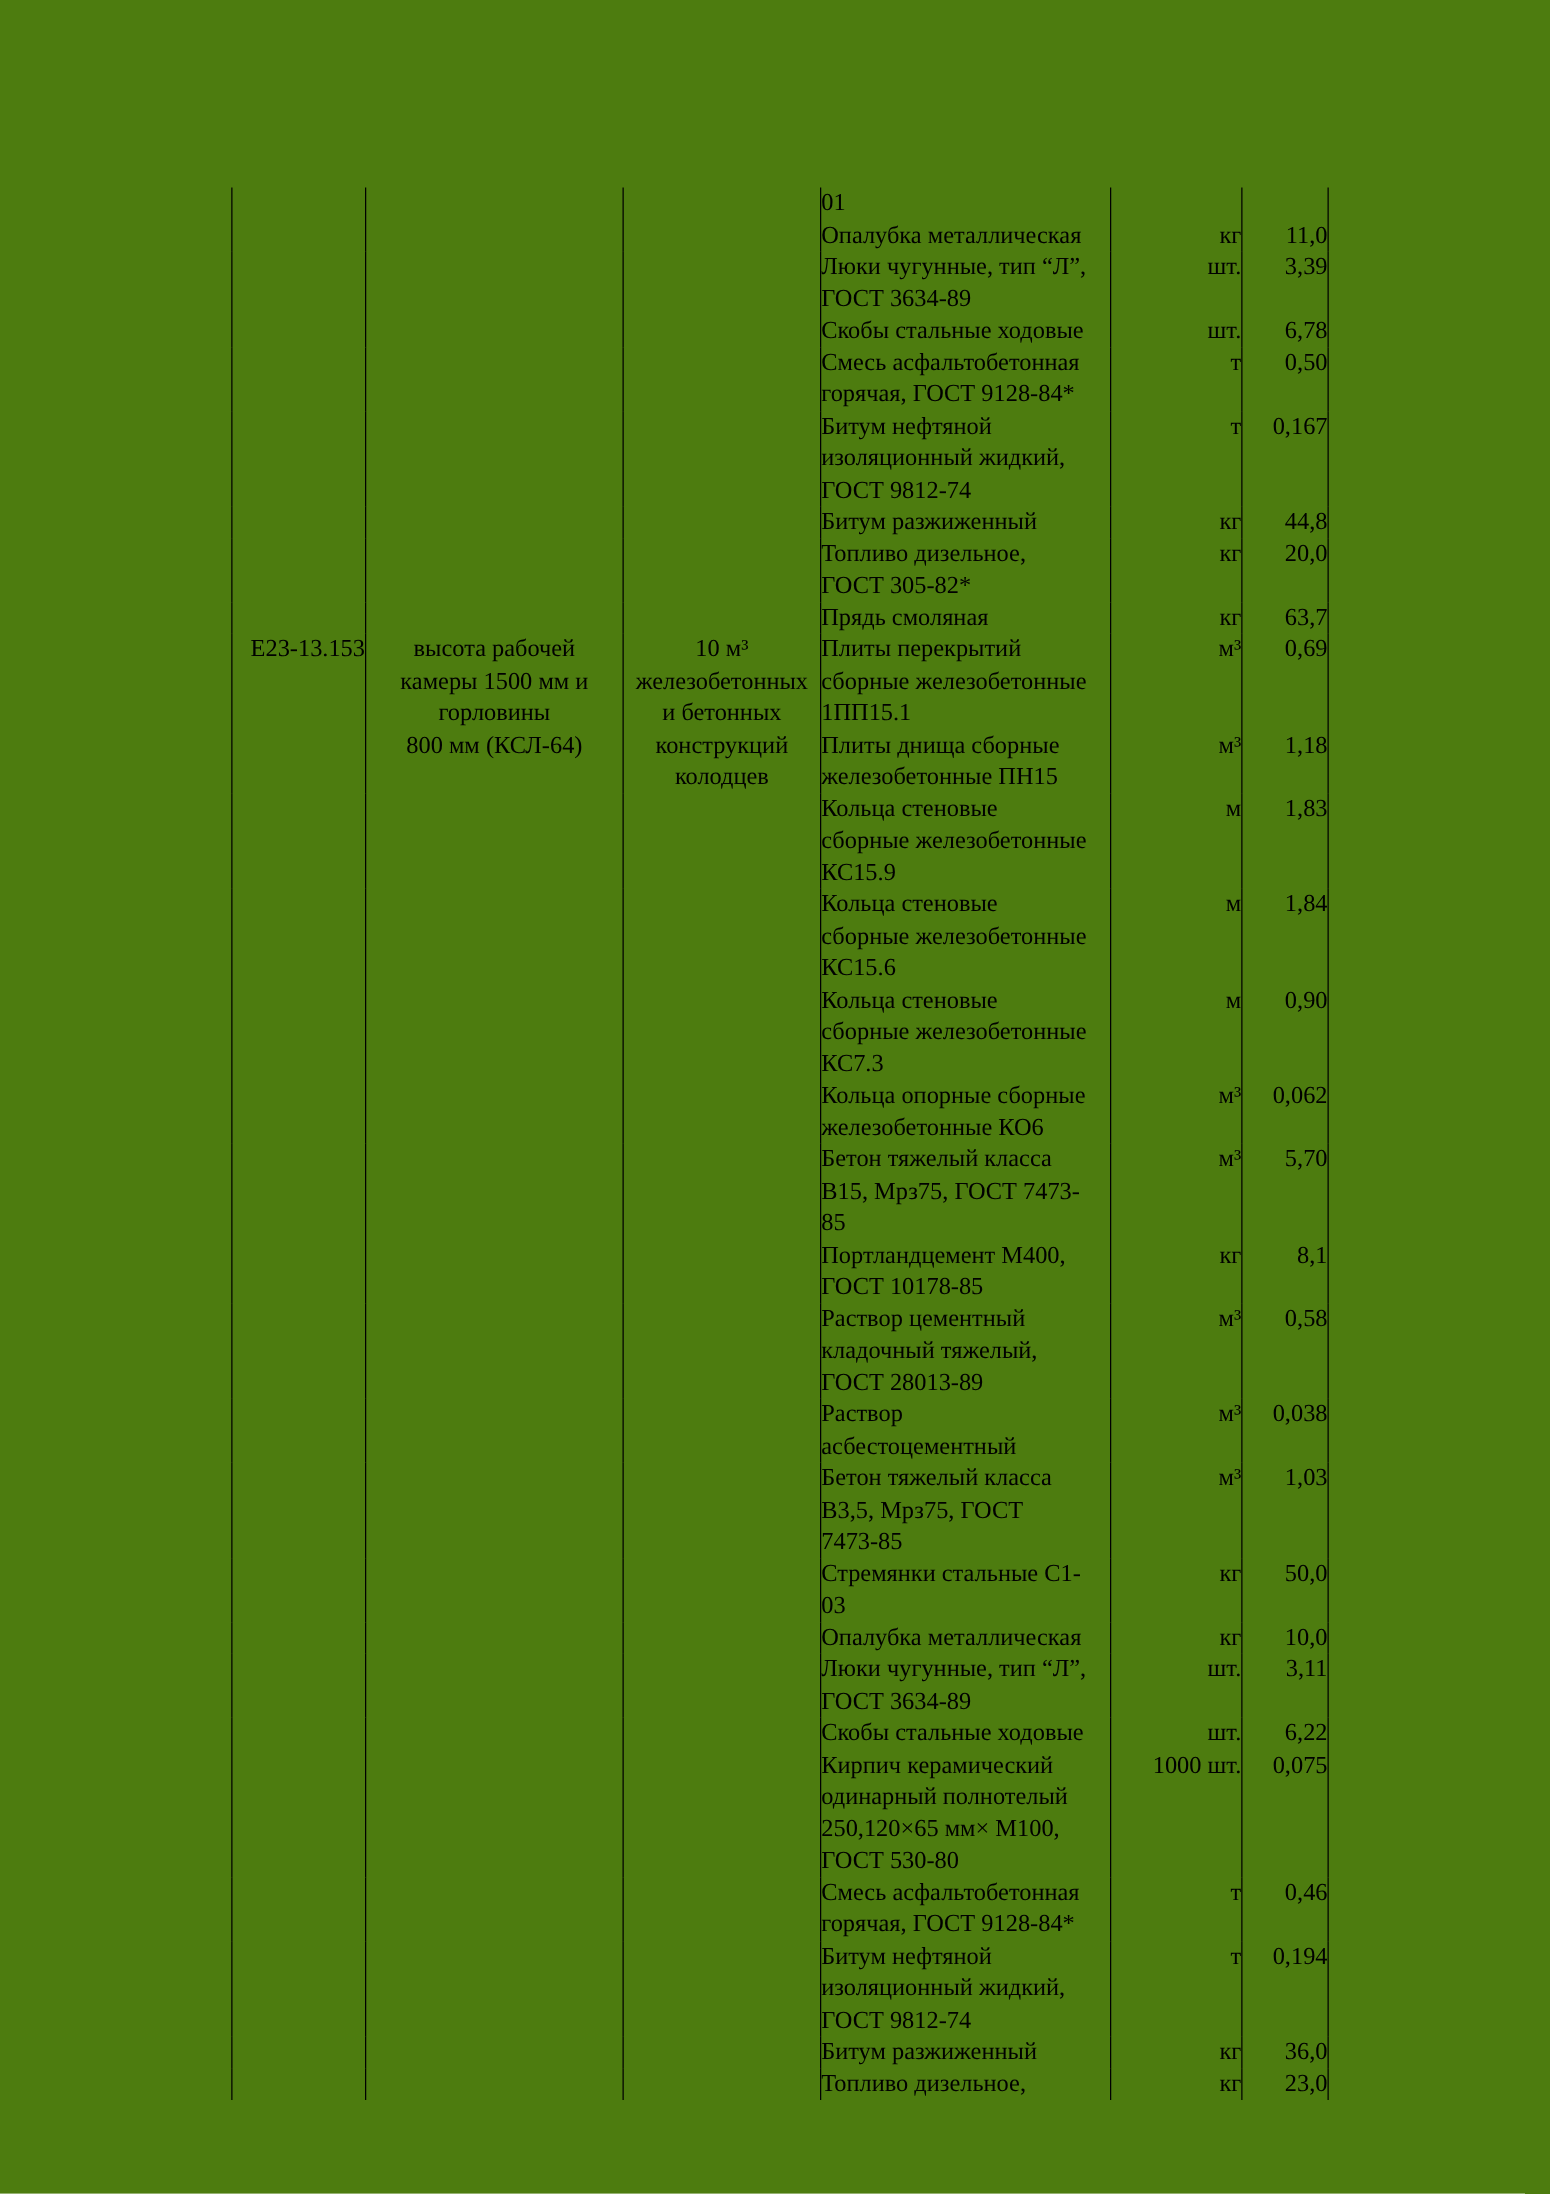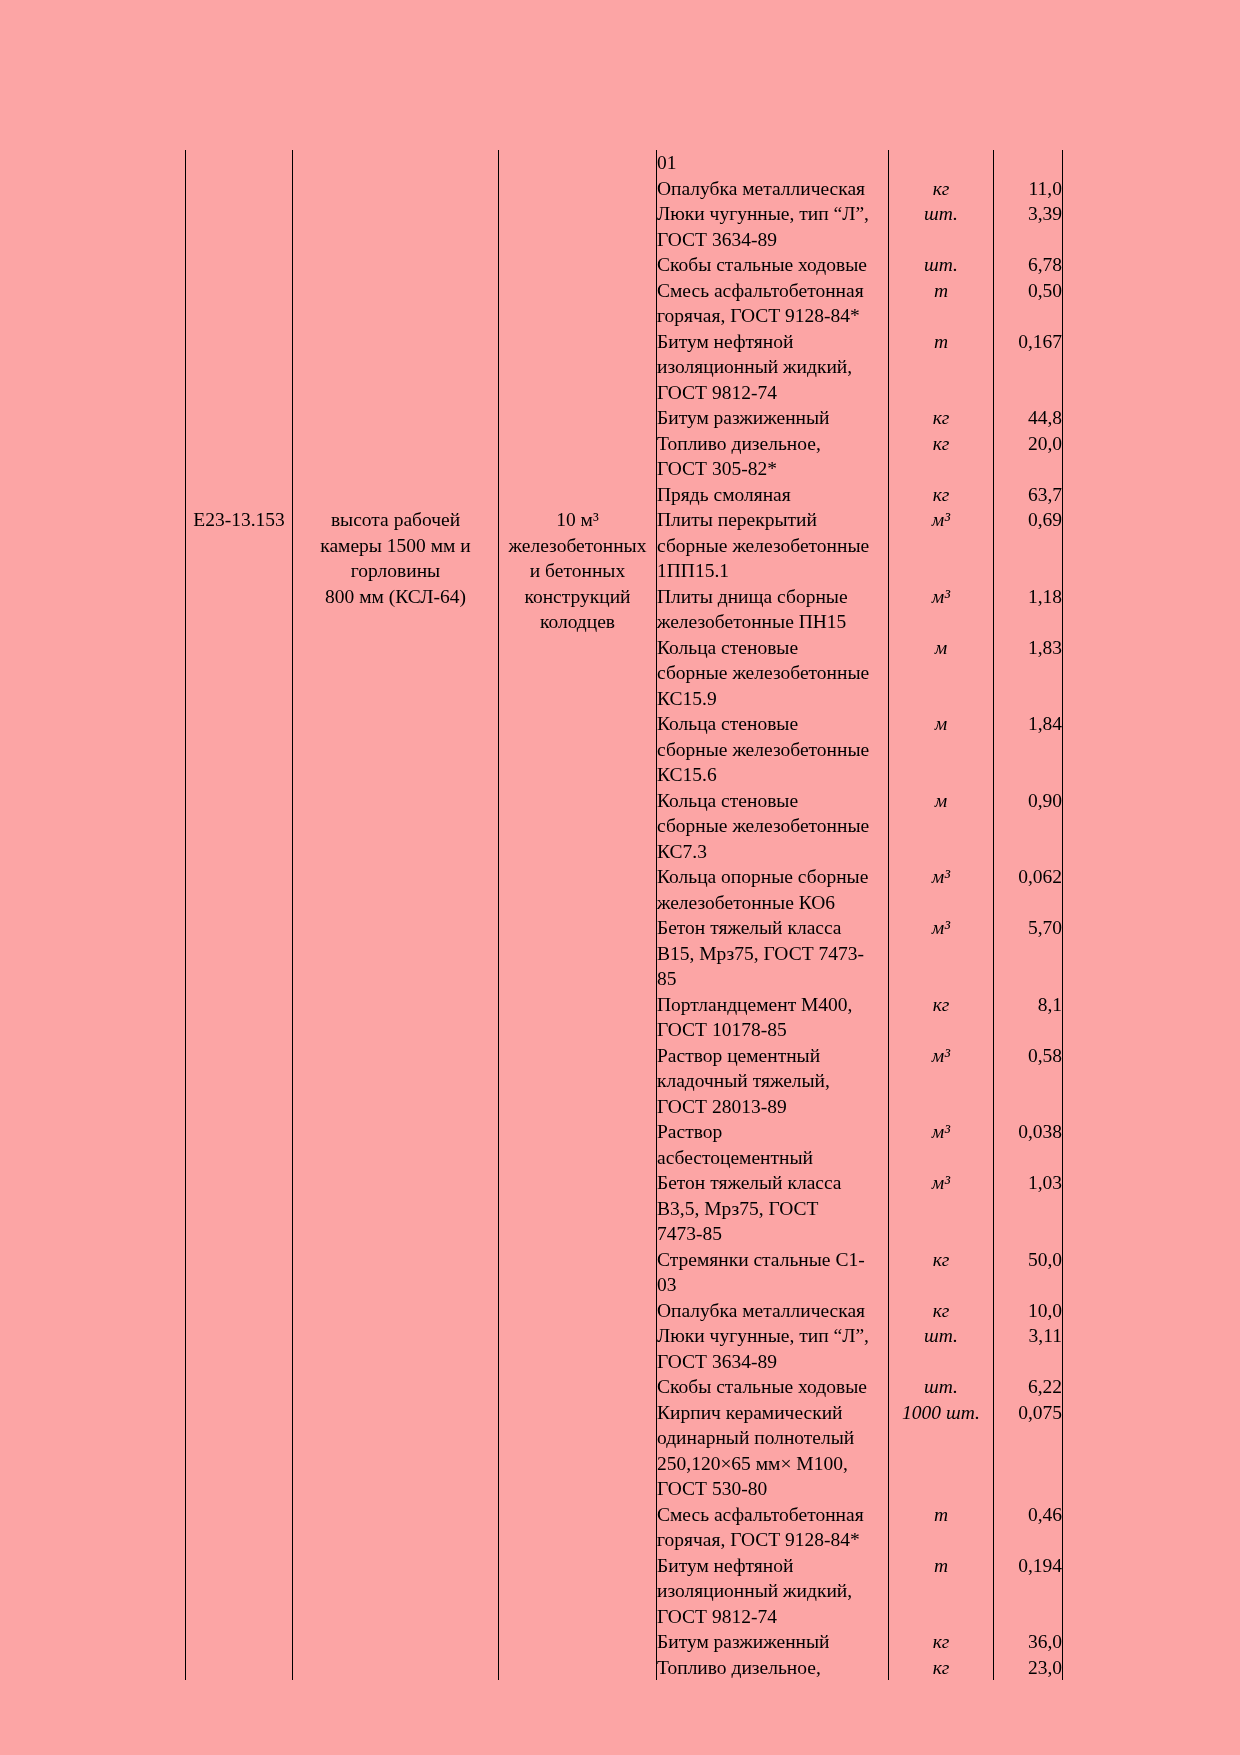--- a/index.html
+++ b/index.html
@@ -4,21 +4,21 @@
 <style>
   html, body {
     margin: 0;
     padding: 0;
     background: #ffffff;
   }
   .page {
     position: relative;
     width: 1240px;
     height: 1755px;
-    background: #fca5a5;
+    background: #4d7c0f;
     overflow: hidden;
     font-family: "Liberation Serif", "DejaVu Serif", serif;
     color: #000000;
   }
   table.norms-table {
     position: absolute;
     left: 185px;
     top: 150px;
     border-collapse: collapse;
     table-layout: fixed;
@@ -27,45 +27,44 @@
   }
   table.norms-table td {
     border-left: 1.5px solid #000000;
     border-top: none;
     border-bottom: none;
     vertical-align: top;
     padding: 0;
     overflow: hidden;
   }
   td.code-cell {
-    text-align: center;
+    text-align: right;
     padding: 0 2px;
     white-space: pre-line;
   }
   td.desc-cell {
     text-align: center;
     padding: 0 4px;
     white-space: pre-line;
   }
   td.measure-cell {
     text-align: center;
     padding: 0 2px;
     white-space: pre-line;
     margin-left: 20px;
   }
   td.name-cell {
     text-align: left;
     padding: 0 2px 0 5px;
     white-space: pre-line;
   }
   td.unit-cell {
-    text-align: center;
-    padding: 0 2px;
-    white-space: pre-line;
-    font-style: italic;
+    text-align: right;
+    padding: 0 2px;
+    white-space: pre-line;
   }
   td.qty-cell {
     text-align: right;
     padding: 0 2px;
     white-space: pre-line;
     border-right: 1.5px solid #000000;
   }
 </style>
 </head>
 <body>

